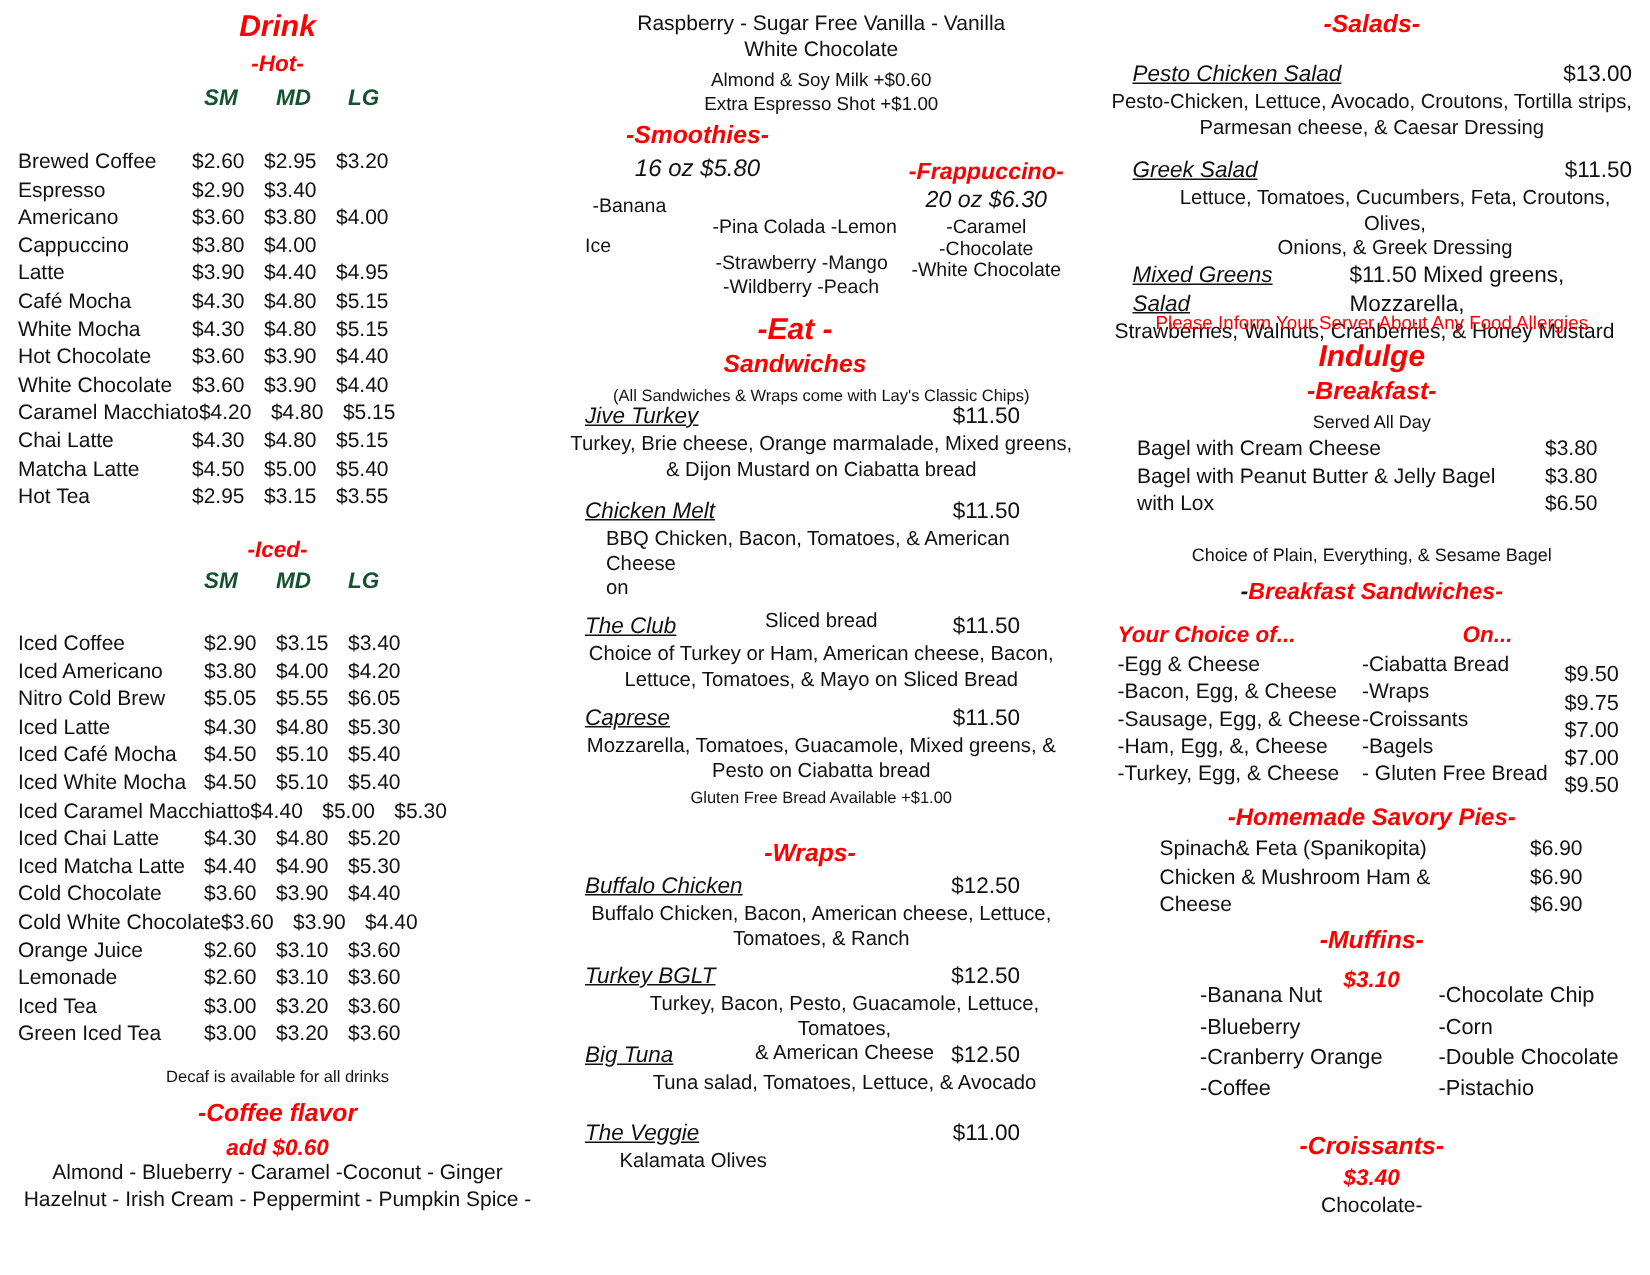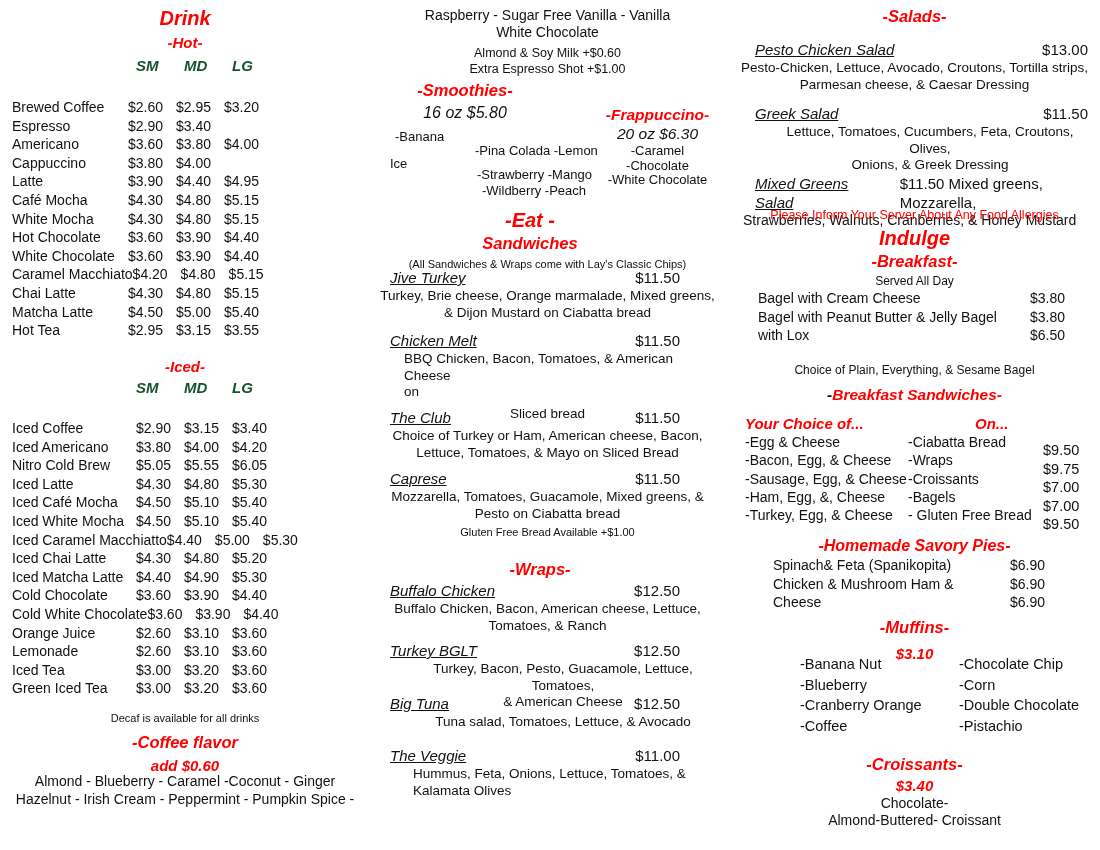--- a/index.html
+++ b/index.html
@@ -40,21 +40,21 @@
   .rblk .mi-head .pr{margin-right:4px}
   .desc{font-size:13.5px;line-height:16.5px}
   .indent29{padding-left:29px;text-align:left}
   .indent31{padding-left:31px;text-align:center}
   .indent38{padding-left:38px;text-align:left}
 
   .prow{display:flex;font-size:14px;line-height:18.5px}
   .prow .pp{margin-left:auto;width:42px;flex:none}
   .bagels .pp{margin-right:20px}
   .pies .prow{padding-left:36px}
-  .pies .pp{margin-right:40px}
+  .pies .pp{margin-right:30px}
 
   .bs-list{font-size:14px;line-height:18.3px}
   .bs-prices{font-size:14.5px;line-height:18.6px}
   .muf{font-size:14.5px;line-height:20.5px}
 </style>
 </head>
 <body>
 
 <div class="page">
 
@@ -380,21 +380,20 @@
       <span class="pr">$12.50</span>
     </div>
     <div class="desc indent31">Tuna salad, Tomatoes, Lettuce, &amp; Avocado</div>
   </div>
 
   <div class="abs blk" style="left:375px;top:746px">
     <div class="mi-head" style="padding-left:15px">
       <span class="nm">The Veggie</span>
       <span class="pr">$11.00</span>
     </div>
-    <div class="desc indent38">Hummus, Feta, Onions, Lettuce, Tomatoes, &amp;</div>
     <div class="desc indent38">Kalamata Olives</div>
   </div>
 
   <div class="abs ctr h17 red bi" style="left:737px;top:6px;width:355px">-Salads-</div>
 
   <div class="abs rblk" style="left:737px;top:40px">
     <div class="mi-head" style="padding-left:18px">
       <span class="nm">Pesto Chicken Salad</span>
       <span class="pr">$13.00</span>
     </div>
@@ -511,15 +510,14 @@
 
   <div>-Chocolate Chip</div>
       <div>-Corn</div>
       <div>-Double Chocolate</div>
       <div>-Pistachio</div>
     </div>
 
   <div class="abs ctr h17 red bi" style="left:737px;top:754px;width:355px">-Croissants-</div>
   <div class="abs ctr red bi" style="left:737px;top:777px;width:355px;font-size:15px;line-height:17px">$3.40</div>
   <div class="abs ctr s14" style="left:737px;top:795px;width:355px">Chocolate-</div>
-  <div class="abs ctr s14" style="left:737px;top:812px;width:355px">Almond-Buttered- Croissant</div>
 
 </div>
 
 </body></html>

